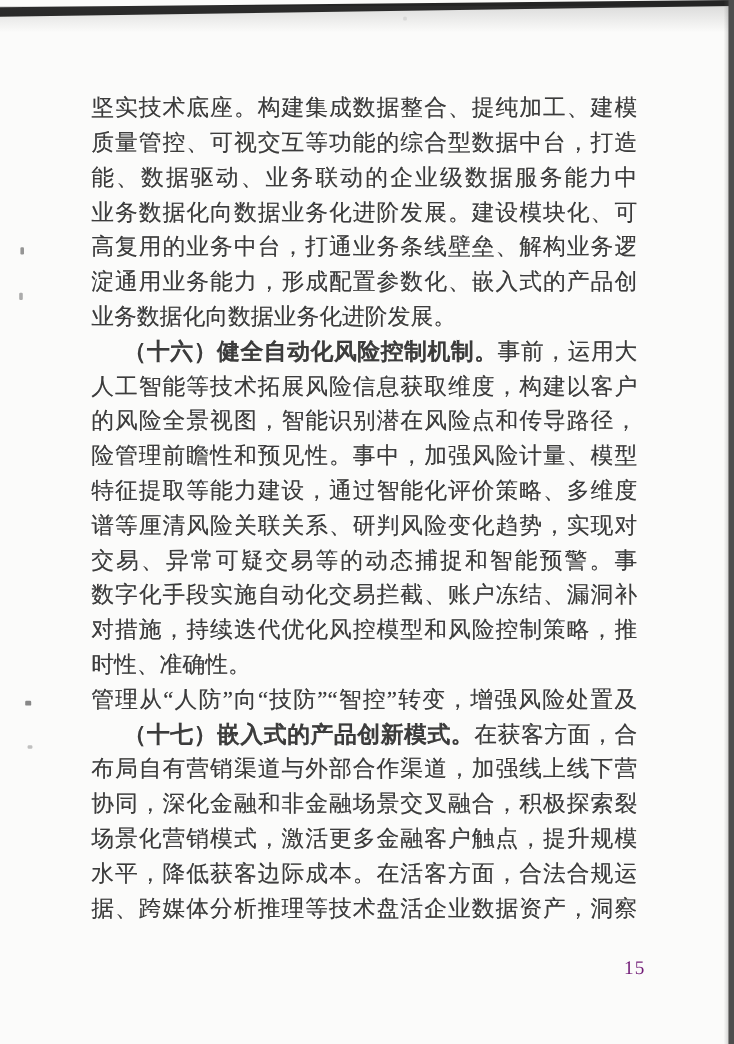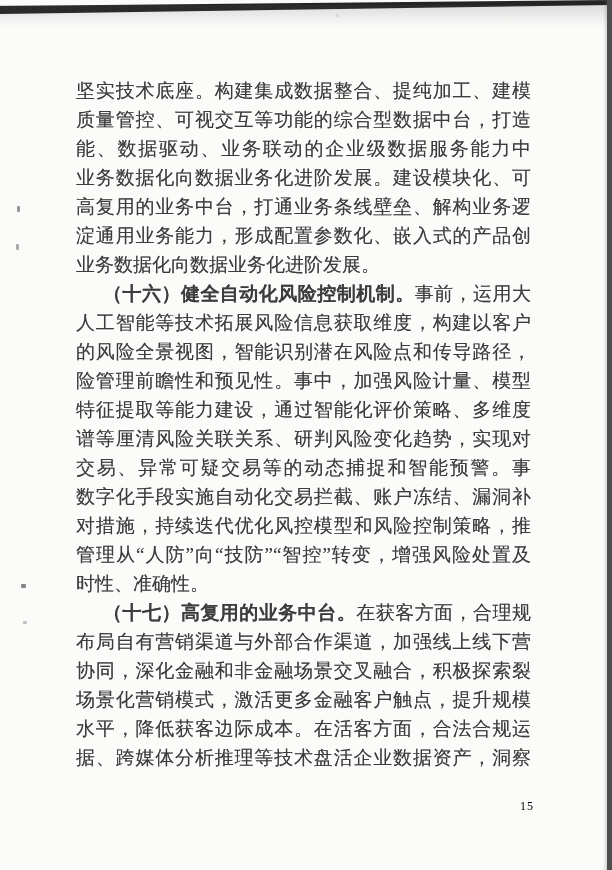--- a/index.html
+++ b/index.html
@@ -34,21 +34,21 @@
     line-height: 29px;
     height: 29px;
     text-align: justify;
     overflow: hidden;
   }
   .line.j { text-align-last: justify; }
   .line.indent { text-indent: 27px; }
   .seg-bold { font-weight: bold; font-family: Liberation Serif, serif; }
   .page-number {
     position: absolute; left: 520px; top: 799px;
-    font-size: 12px; letter-spacing: 1px; color: #000000;
+    font-size: 16px; letter-spacing: 1px; color: #701a75;
   }
   .speck { position: absolute; background: #6a6a6a; border-radius: 1px; }
   .speck.s1 { left: 17px; top: 206px; width: 3px; height: 6px; opacity: .7; }
   .speck.s2 { left: 16px; top: 244px; width: 3px; height: 6px; opacity: .55; }
   .speck.s3 { left: 21px; top: 584px; width: 5px; height: 4px; opacity: .8; }
   .speck.s4 { left: 23px; top: 621px; width: 4px; height: 3px; opacity: .4; }
   .speck.s5 { left: 336px; top: 14px; width: 3px; height: 3px; opacity: .15; }
 </style>
 </head>
 <body>
@@ -77,23 +77,23 @@
     <div class="line"><span>业务数据化向数据业务化进阶发展。</span></div>
     <div class="line j indent"><span class="seg-bold">（十六）健全自动化风险控制机制。</span><span>事前，运用大数据、</span></div>
     <div class="line j"><span>人工智能等技术拓展风险信息获取维度，构建以客户为中心</span></div>
     <div class="line j"><span>的风险全景视图，智能识别潜在风险点和传导路径，增强风</span></div>
     <div class="line j"><span>险管理前瞻性和预见性。事中，加强风险计量、模型研发、</span></div>
     <div class="line j"><span>特征提取等能力建设，通过智能化评价策略、多维度关系图</span></div>
     <div class="line j"><span>谱等厘清风险关联关系、研判风险变化趋势，实现对高风险</span></div>
     <div class="line j"><span>交易、异常可疑交易等的动态捕捉和智能预警。事后，通过</span></div>
     <div class="line j"><span>数字化手段实施自动化交易拦截、账户冻结、漏洞补救等应</span></div>
     <div class="line j"><span>对措施，持续迭代优化风控模型和风险控制策略，推动风险</span></div>
+    <div class="line"><span>时性、准确性。</span></div>
     <div class="line j"><span>管理从“人防”向“技防”“智控”转变，增强风险处置及</span></div>
-    <div class="line"><span>时性、准确性。</span></div>
-    <div class="line j indent"><span class="seg-bold">（十七）高复用的业务中台。</span><span>在获客方面，合理规范</span></div>
+    <div class="line j indent"><span class="seg-bold">（十七）嵌入式的产品创新模式。</span><span>在获客方面，合理规范</span></div>
     <div class="line j"><span>布局自有营销渠道与外部合作渠道，加强线上线下营销资源</span></div>
     <div class="line j"><span>协同，深化金融和非金融场景交叉融合，积极探索裂变式、</span></div>
     <div class="line j"><span>场景化营销模式，激活更多金融客户触点，提升规模化获客</span></div>
     <div class="line j"><span>水平，降低获客边际成本。在活客方面，合法合规运用大数</span></div>
     <div class="line j"><span>据、跨媒体分析推理等技术盘活企业数据资产，洞察客户行</span></div>
   </div>
 
 <div class="page-number">15</div>
 
 </body></html>

